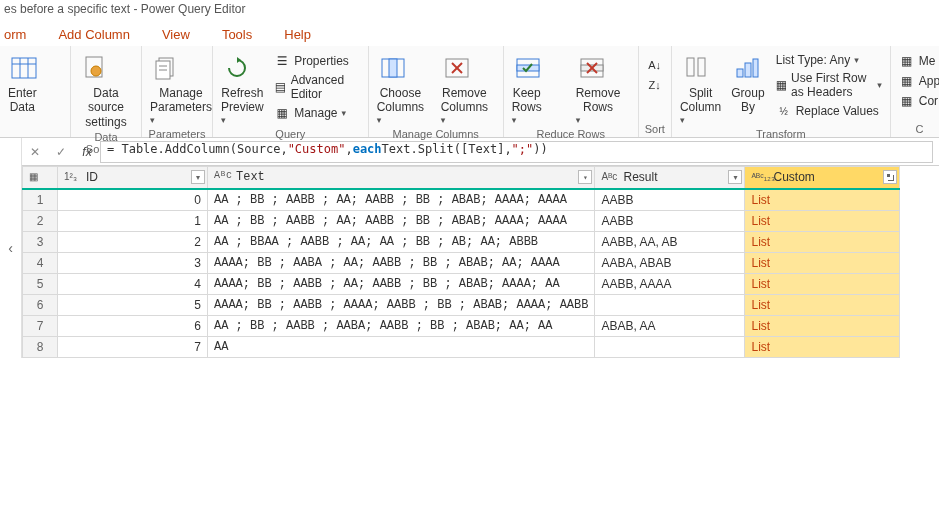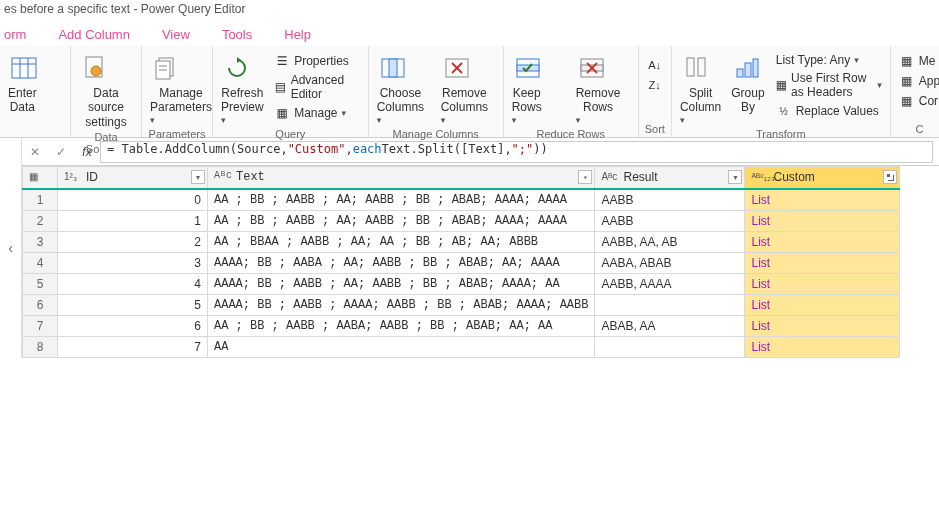--- a/index.html
+++ b/index.html
@@ -1,50 +1,50 @@
 <!DOCTYPE html>
 <html><head>
 <meta charset="utf-8">
 <style>
 * { box-sizing: border-box; margin: 0; padding: 0; }
 body { font-family: "Segoe UI", Arial, sans-serif; font-size: 12px; background: #fff; color: #333; overflow: hidden; width: 939px; height: 529px; }
 .titlebar { height: 22px; padding: 2px 4px; font-size: 12px; color: #555; }
-.menubar { height: 24px; display: flex; align-items: center; gap: 32px; padding-left: 4px; font-size: 13px; color: #ec4899; }
+.menubar { height: 24px; display: flex; align-items: center; gap: 32px; padding-left: 4px; font-size: 13px; color: #c2410c; }
 .menubar span { cursor: default; }
 .ribbon { height: 92px; border-bottom: 1px solid #d0d0d0; display: flex; background: #fafafa; }
 .ribbon-group { border-right: 1px solid #e0e0e0; padding: 4px 6px 0 6px; display: flex; flex-direction: column; justify-content: space-between; }
 .ribbon-group-label { font-size: 11px; color: #666; text-align: center; padding-bottom: 2px; }
 .ribbon-items { display: flex; gap: 6px; align-items: flex-start; }
 .big-btn { display: flex; flex-direction: column; align-items: flex-start; width: 58px; padding: 2px; cursor: default; text-align: center; line-height: 1.2; }
 .big-btn .ico { width: 32px; height: 32px; display: flex; align-items: center; justify-content: center; margin-bottom: 2px; }
 .small-stack { display: flex; flex-direction: column; gap: 2px; padding-top: 2px; }
 .small-btn { display: flex; align-items: center; gap: 4px; padding: 1px 2px; cursor: default; font-size: 12px; }
 .small-btn .sico { width: 16px; height: 16px; display: flex; align-items: center; justify-content: center; }
 .drop::after { content: " \25BE"; font-size: 9px; color: #555; }
 .collapse-arrow { width: 22px; border-right: 1px solid #e0e0e0; display: flex; align-items: center; justify-content: center; }
 .collapse-arrow::before { content: "\2039"; font-size: 14px; color: #666; }
 .formula-row { height: 28px; display: flex; align-items: center; border-bottom: 1px solid #d0d0d0; }
 .fx-btn { width: 26px; height: 22px; display: flex; align-items: center; justify-content: center; color: #888; }
 .formula-input { flex: 1; height: 22px; border: 1px solid #ccc; background: #fff; font-family: Consolas, monospace; font-size: 12px; padding: 0 6px; display: flex; align-items: flex-start; margin-right: 6px; }
 .formula-input .kw-string { color: #a31515; }
-.formula-input .kw-each { color: #0070c0; }
+.formula-input .kw-each { color: #0070c0; font-weight: bold; }
 .grid-wrap { display: flex; }
 .grid { border-collapse: collapse; font-size: 12px; }
 .grid th, .grid td { border: 1px solid #d9d9d9; padding: 3px 6px; height: 21px; white-space: nowrap; }
 .grid thead th { background: #f3f3f3; font-weight: normal; text-align: left; position: relative; }
 .grid tbody td.rownum { background: #f3f3f3; text-align: center; color: #666; width: 28px; }
 .col-id { width: 150px; text-align: right; }
 .col-text { width: 285px; font-family: Liberation Mono, monospace; }
 .col-result { width: 150px; }
 .col-custom { width: 155px; background: #ffe699 !important; }
 .grid thead th.col-custom { background: #ffd966 !important; }
 .col-drop { position: absolute; right: 2px; top: 3px; width: 14px; height: 14px; border: 1px solid #bbb; background: #fff; display: flex; align-items: center; justify-content: center; font-size: 8px; color: #666; }
 .type-ico { display: inline-block; width: 18px; height: 14px; margin-right: 4px; font-size: 10px; color: #555; vertical-align: middle; }
 .teal-bar td { border-top: 2px solid #00b294; }
-.list-link { color: #a21caf; }
+.list-link { color: #c2410c; }
 .expand-ico { position: absolute; right: 2px; top: 3px; width: 14px; height: 14px; border: 1px solid #bbb; background: #fff; }
 .expand-ico::before { content: ""; position: absolute; left: 3px; top: 3px; width: 3px; height: 3px; background: #666; }
 .expand-ico::after { content: ""; position: absolute; right: 2px; bottom: 2px; width: 5px; height: 5px; border-right: 1px solid #666; border-bottom: 1px solid #666; }
 </style>
 </head>
 <body>
 
 <div class="titlebar">es before a specific text - Power Query Editor</div>
 
 <div class="menubar">

